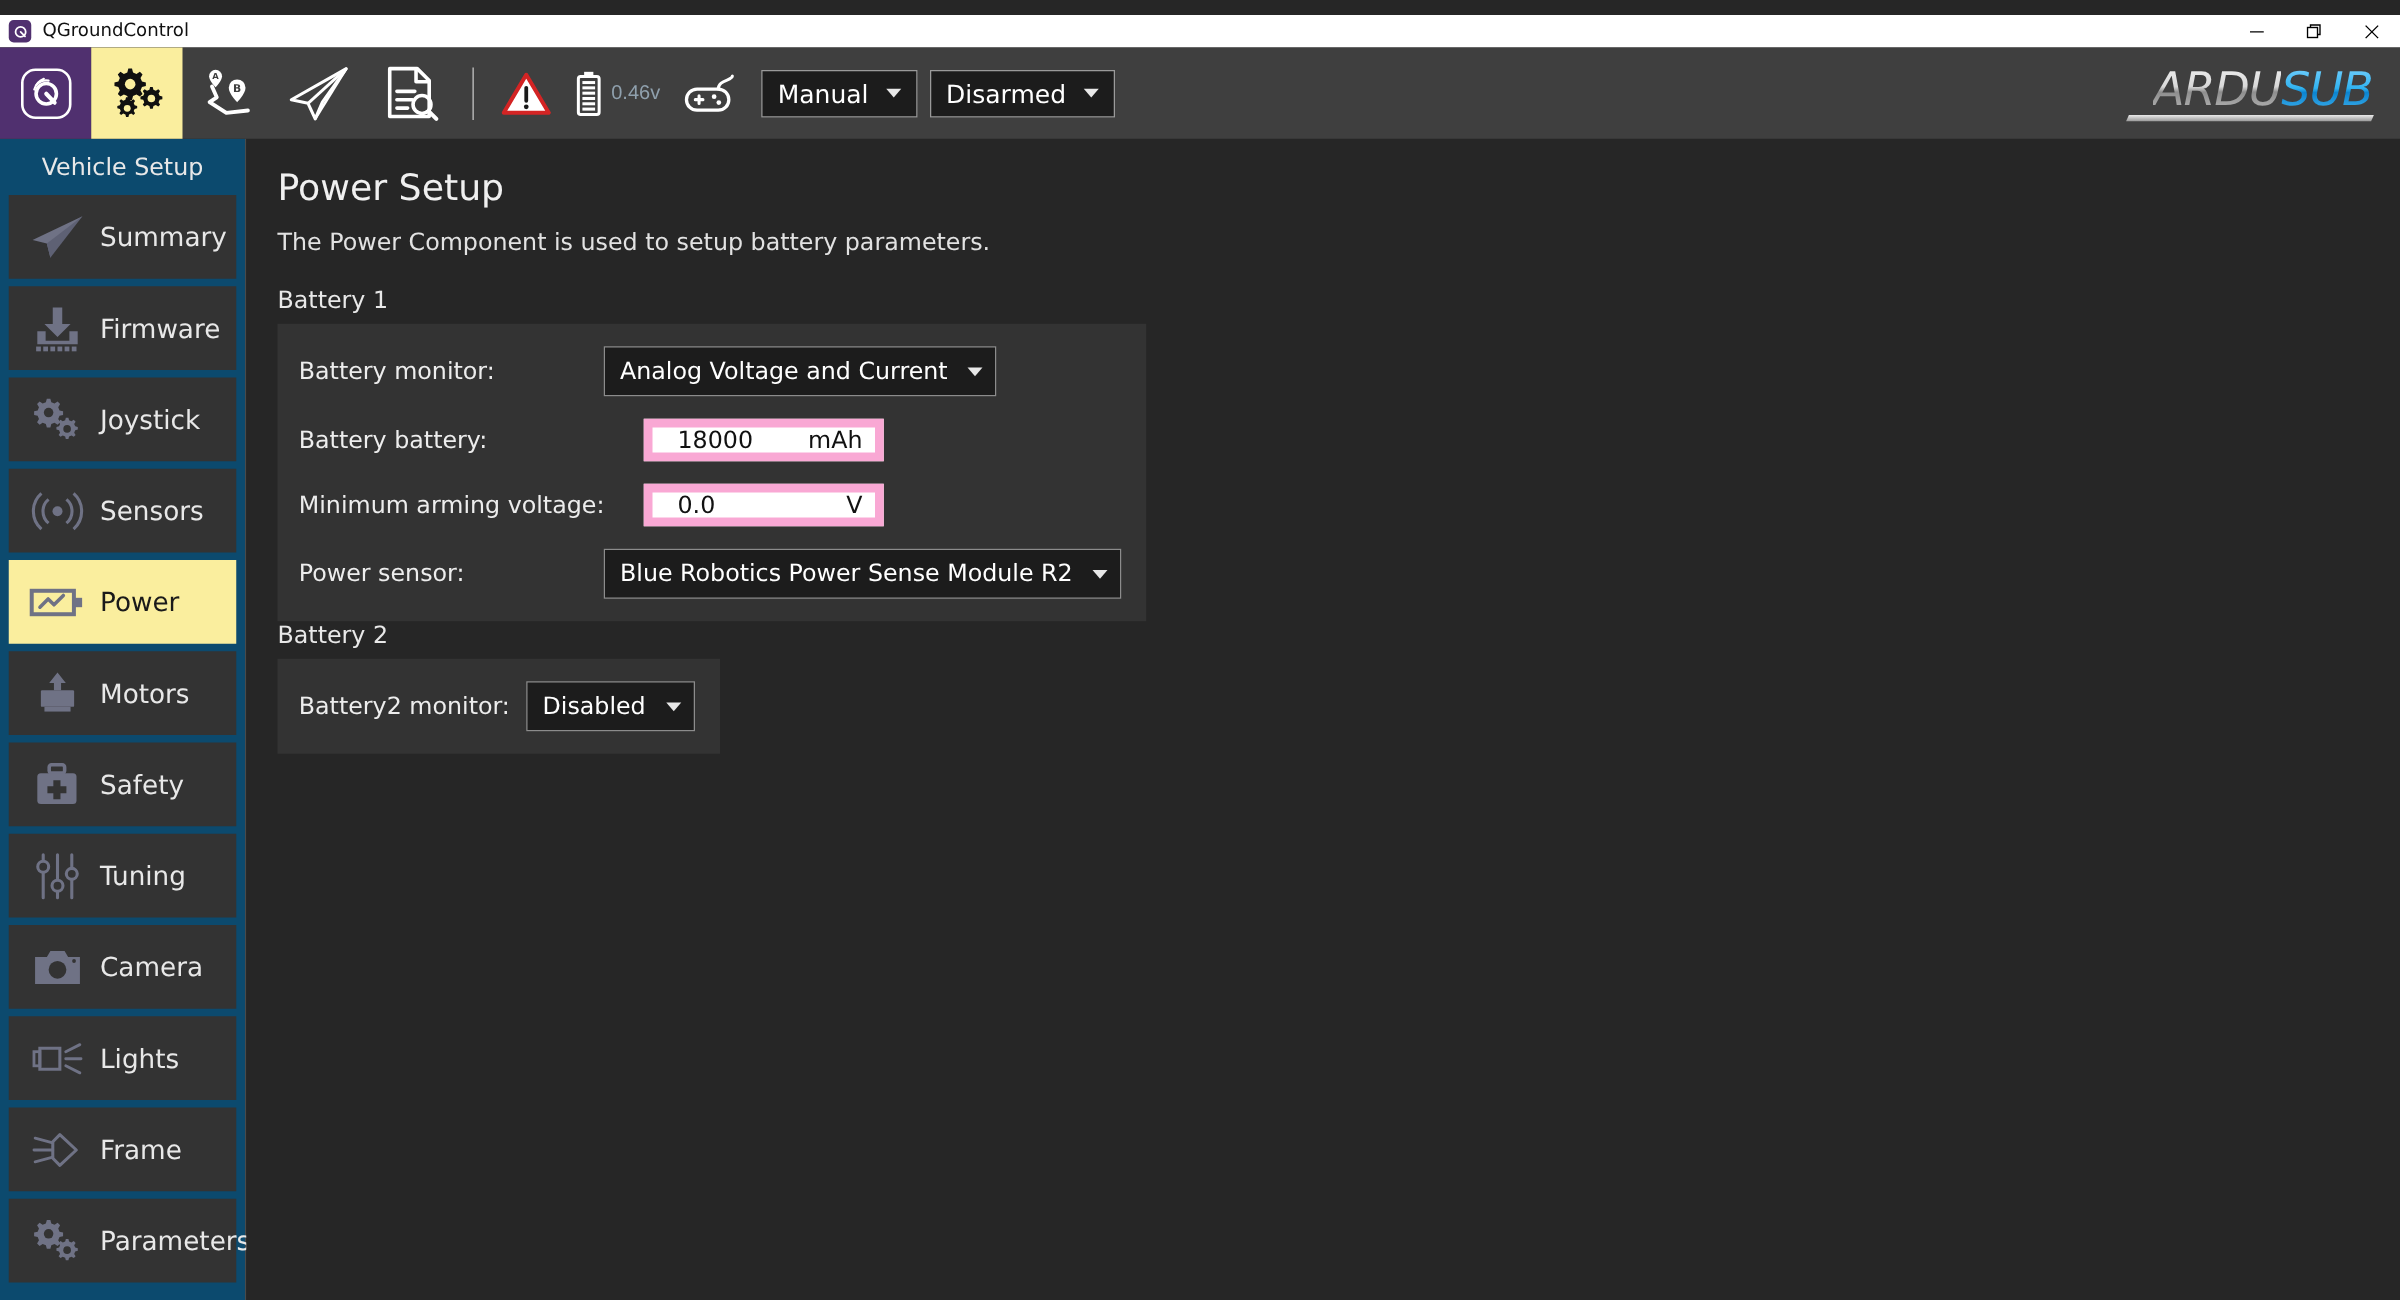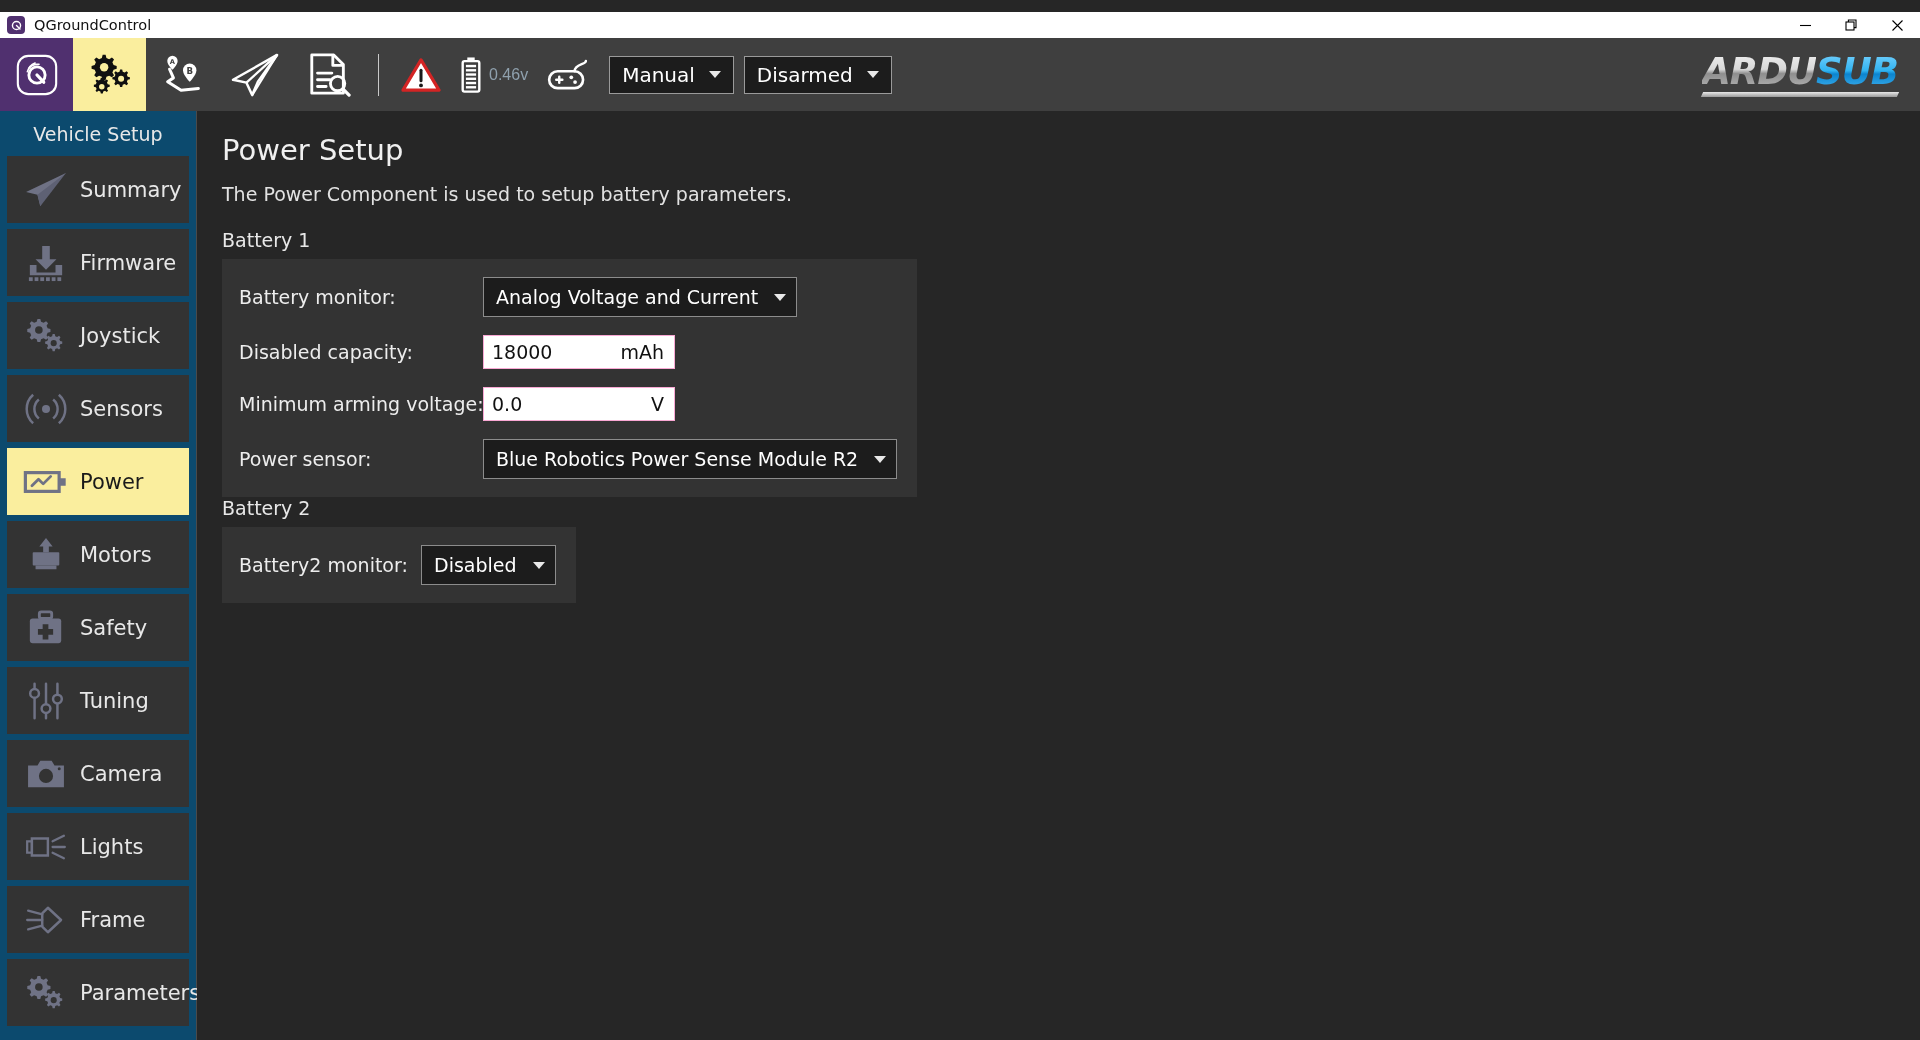--- a/index.html
+++ b/index.html
@@ -76,21 +76,21 @@
     width: 0; height: 0;
     border-left: 6px solid transparent;
     border-right: 6px solid transparent;
     border-top: 7px solid #e8e8e8;
   }
   .ardusub-logo {
     position: absolute; right: 22px; top: 50%; transform: translateY(-50%);
     display: flex; flex-direction: column; align-items: flex-end;
   }
   .ardusub-word {
-    font-size: 37px; font-weight: bold; font-style: italic;
+    font-size: 37px; font-weight: normal; font-style: italic;
     letter-spacing: -1px; line-height: 1;
     font-family: "DejaVu Sans", sans-serif;
   }
   .ardu-part {
     background: linear-gradient(180deg,#f2f2f2 0%,#d8d8d8 45%,#8e8e8e 55%,#bdbdbd 100%);
     -webkit-background-clip: text; background-clip: text; color: transparent;
   }
   .sub-part {
     background: linear-gradient(180deg,#7fd4ff 0%,#31b3f0 48%,#0b84cf 56%,#49b9f2 100%);
     -webkit-background-clip: text; background-clip: text; color: transparent;
@@ -154,23 +154,24 @@
     font-size: 19px; gap: 16px;
   }
   .combo .arrow {
     width: 0; height: 0; flex: 0 0 auto;
     border-left: 6px solid transparent;
     border-right: 6px solid transparent;
     border-top: 7px solid #e8e8e8;
   }
   .textfield {
     display: flex; align-items: center; justify-content: space-between;
-    height: 34px; width: 192px; padding: 0 10px 0 8px;
+    height: 34px; width: 192px; padding: 0 10px 0 20px;
     background: #ffffff; color: #111111; font-size: 19px;
-    border: 1px solid #f9a8d4;
+    border: 7px solid #f9a8d4;
+    margin-left: 32px;
   }
   .unit { color: #111; font-size: 19px; }
 </style>
 </head>
 <body>
 
 <div class="titlebar">
   <div class="tb-app-icon">
     <svg width="13" height="13" viewBox="0 0 24 24">
       <circle cx="12" cy="12" r="7.5" fill="none" stroke="#ffffff" stroke-width="2.6"></circle>
@@ -468,21 +469,21 @@
 
           <div class="form-row">
             <span class="form-label lbl-w1">Battery monitor:</span>
             <div class="combo">
               <span>Analog Voltage and Current</span>
               <span class="arrow"></span>
             </div>
           </div>
 
           <div class="form-row">
-            <span class="form-label lbl-w1">Disabled capacity:</span>
+            <span class="form-label lbl-w1">Battery battery:</span>
             <div class="textfield">
               <span>18000</span>
               <span class="unit">mAh</span>
             </div>
           </div>
 
           <div class="form-row">
             <span class="form-label lbl-w1">Minimum arming voltage:</span>
             <div class="textfield">
               <span>0.0</span>

